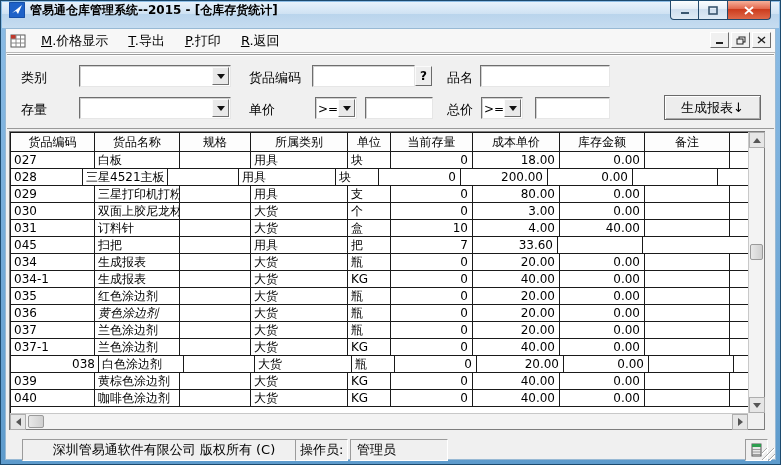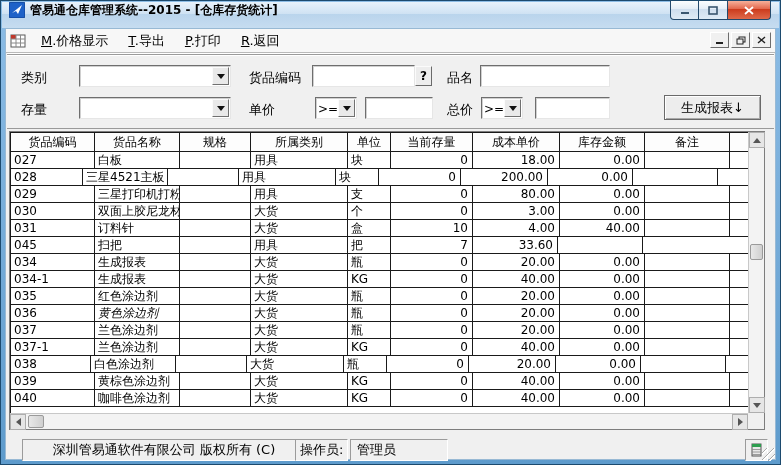--- a/index.html
+++ b/index.html
@@ -337,21 +337,21 @@
               <div class="cell" style="width: 71px;"></div>
               <div class="cell" style="width: 97px;">大货</div>
               <div class="cell" style="width: 43px;">KG</div>
               <div class="cell r" style="width: 82px;">0</div>
               <div class="cell r" style="width: 87px;">40.00</div>
               <div class="cell r" style="width: 85px;">0.00</div>
               <div class="cell" style="width: 85px;"></div>
               <div class="cell tail"></div>
             </div>
             <div class="trow">
-              <div class="cell" style="width: 80px;">038</div>
+              <div class="cell" style="width: 88px; text-align: right;">038</div>
               <div class="cell" style="width: 85px;">白色涂边剂</div>
               <div class="cell" style="width: 71px;"></div>
               <div class="cell" style="width: 97px;">大货</div>
               <div class="cell" style="width: 43px;">瓶</div>
               <div class="cell r" style="width: 82px;">0</div>
               <div class="cell r" style="width: 87px;">20.00</div>
               <div class="cell r" style="width: 85px;">0.00</div>
               <div class="cell" style="width: 85px;"></div>
               <div class="cell tail"></div>
             </div>

